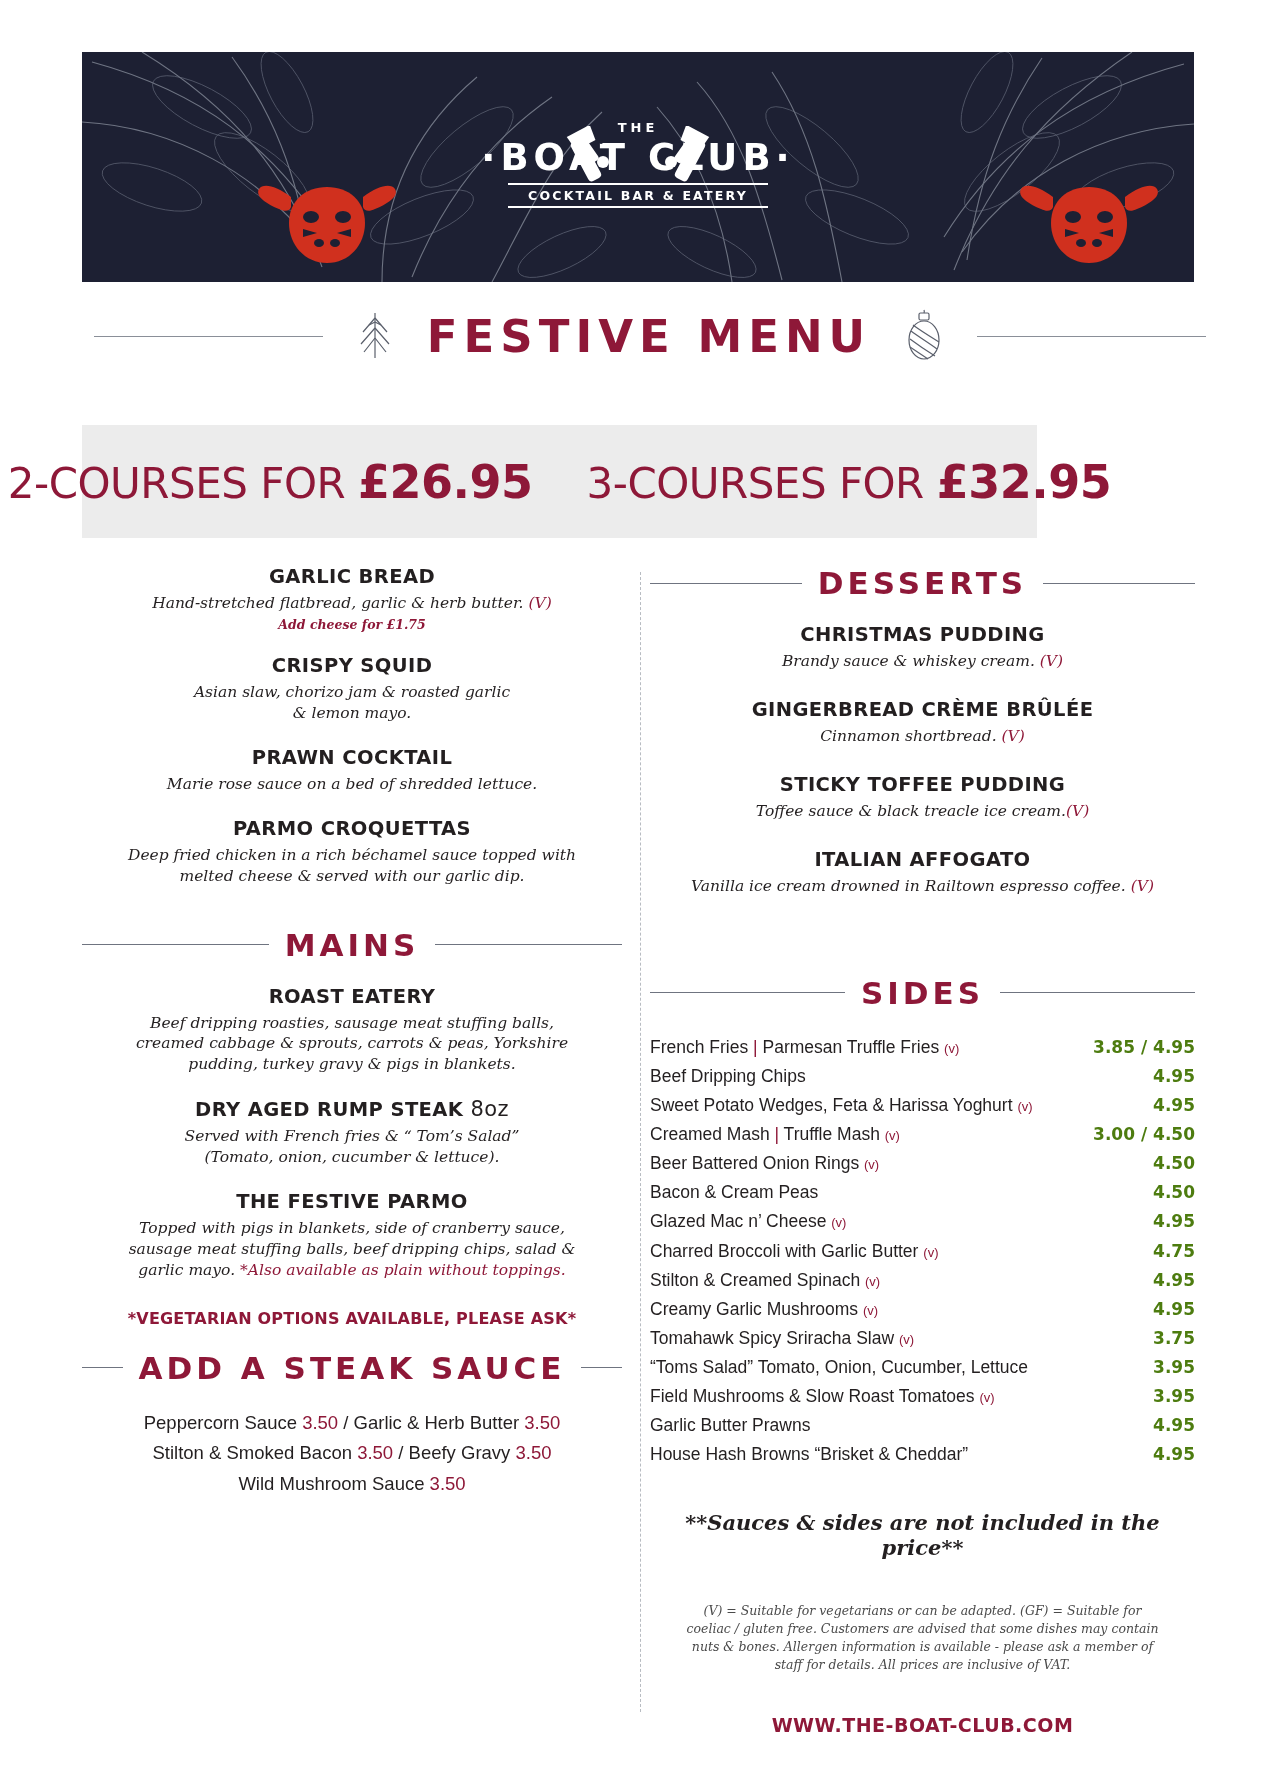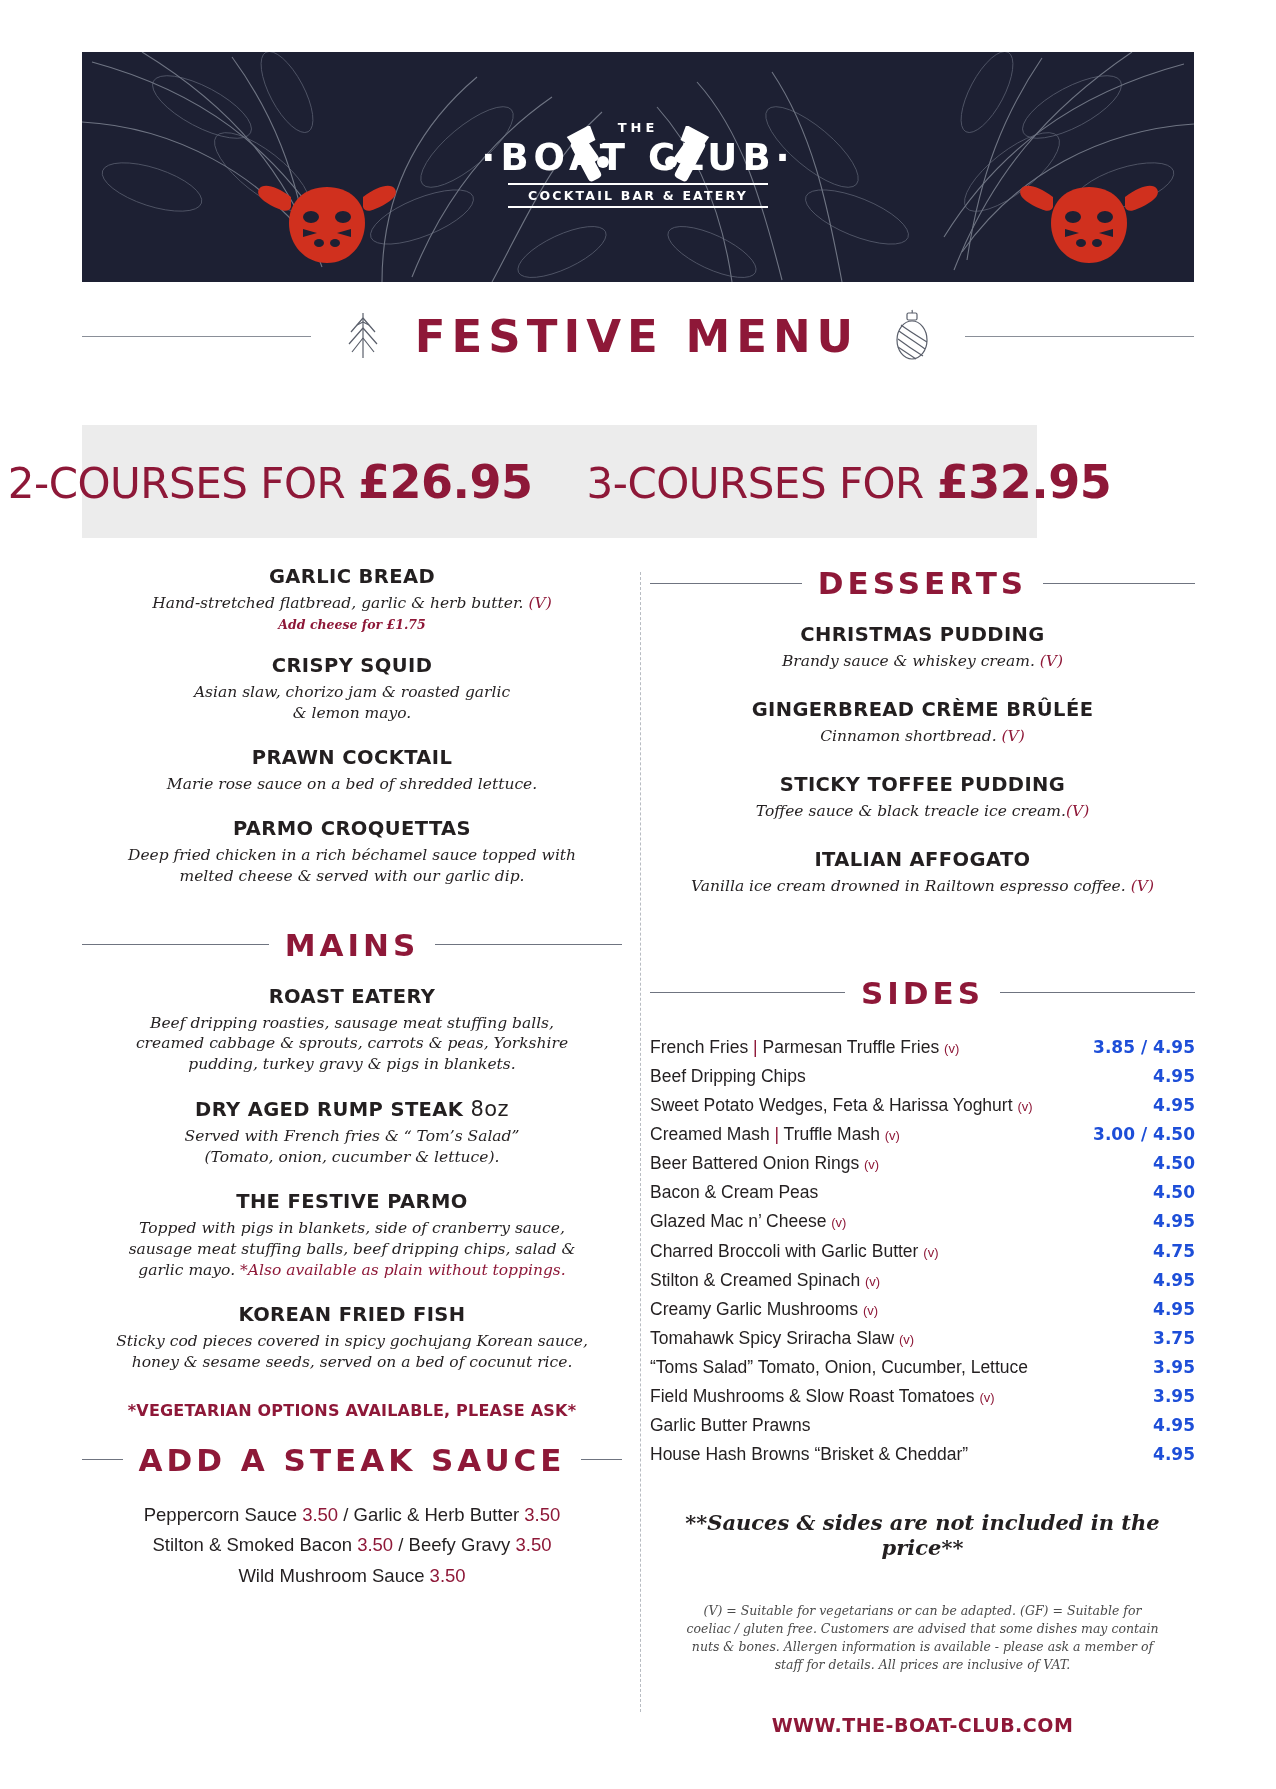--- a/index.html
+++ b/index.html
@@ -36,21 +36,21 @@
     font-weight:bold; font-size:12.5px; letter-spacing:2.2px; margin-top:7px;
     border-top:2px solid #fff; border-bottom:2px solid #fff;
     padding:3px 0 3px 0; display:inline-block; width:260px;
   }
   .bull { position:absolute; top:50%; transform:translateY(-50%); }
   .bull.left { left:175px; }
   .bull.right { right:175px; }
 
   
   .festive-row {
-    position:absolute; left:82px; top:300px; width:1112px; height:72px;
+    position:absolute; left:94px; top:300px; width:1112px; height:72px;
     display:flex; align-items:center; justify-content:center; gap:32px;
   }
   .rule { height:1px; background:#8a8f98; flex:1 1 auto; }
   .festive-title {
     font-family:"DejaVu Sans", sans-serif;
     font-weight:bold; font-size:45px; letter-spacing:6px; color:#8e1838;
     white-space:nowrap;
   }
 
   
@@ -110,21 +110,21 @@
 
   
   .sides-list { margin-top:4px; }
   .side-row {
     display:flex; justify-content:space-between; align-items:baseline;
     font-size:17.5px; line-height:1.55; padding:1px 0;
   }
   .side-name { color:#231f20; }
   .side-name .sep { color:#8e1838; }
   .side-name .vsm { font-size:13px; color:#8e1838; }
-  .side-price { color:#1d4ed8; font-family:"DejaVu Sans", sans-serif; font-weight:bold; font-size:17px; white-space:nowrap; }
+  .side-price { color:#4d7c0f; font-family:"DejaVu Sans", sans-serif; font-weight:bold; font-size:17px; white-space:nowrap; }
 
   .sauces-note {
     font-family:"DejaVu Serif", serif; font-style:italic; font-weight:bold;
     font-size:21px; text-align:center; margin-top:40px; color:#231f20;
   }
   .legal {
     font-family:"DejaVu Serif", serif; font-style:italic; font-size:12.5px;
     line-height:1.45; text-align:center; color:#4a4a4a; margin-top:42px;
     padding:0 30px;
   }
@@ -317,24 +317,20 @@
           <div class="dish-desc">Beef dripping roasties, sausage meat stuffing balls,<br>creamed cabbage &amp; sprouts, carrots &amp; peas, Yorkshire<br>pudding, turkey gravy &amp; pigs in blankets.</div>
         </div>
         <div class="dish">
           <div class="dish-name">DRY AGED RUMP STEAK <span class="oz">8oz</span></div>
           <div class="dish-desc">Served with French fries &amp; “ Tom’s Salad”<br>(Tomato, onion, cucumber &amp; lettuce).</div>
         </div>
         <div class="dish">
           <div class="dish-name">THE FESTIVE PARMO</div>
           <div class="dish-desc">Topped with pigs in blankets, side of cranberry sauce,<br>sausage meat stuffing balls, beef dripping chips, salad &amp;<br>garlic mayo. <span class="note-red">*Also available as plain without toppings.</span></div>
         </div>
-        <div class="dish">
-          <div class="dish-name">KOREAN FRIED FISH</div>
-          <div class="dish-desc">Sticky cod pieces covered in spicy gochujang Korean sauce,<br>honey &amp; sesame seeds, served on a bed of cocunut rice.</div>
-        </div>
       </div>
 
     <div class="veg-note">*VEGETARIAN OPTIONS AVAILABLE, PLEASE ASK*</div>
 
     <div class="section-head">
       <div class="rule"></div>
       <div class="section-title">ADD A STEAK SAUCE</div>
       <div class="rule"></div>
     </div>
     <div class="sauce-list" id="sauce-list">

